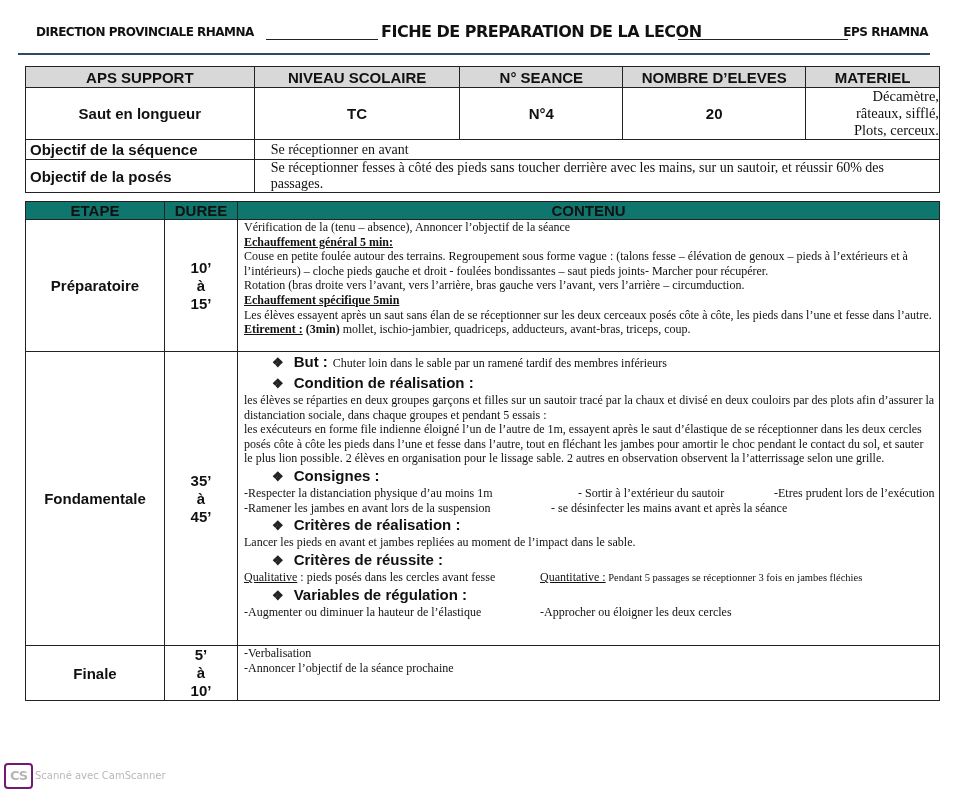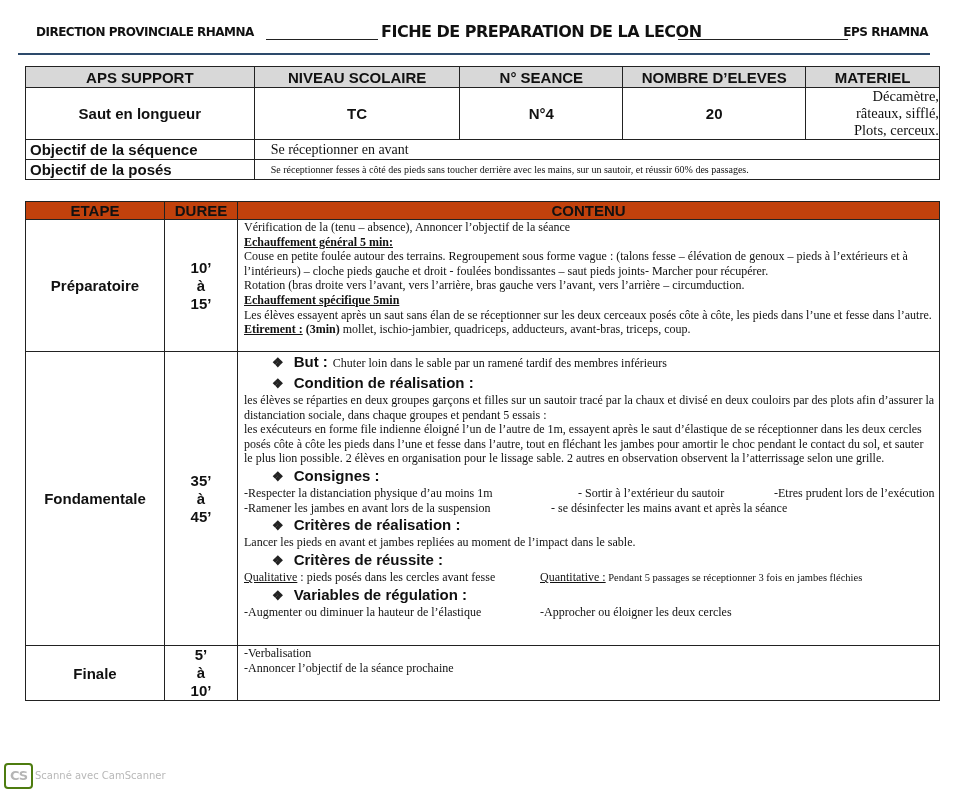--- a/index.html
+++ b/index.html
@@ -25,24 +25,24 @@
   .t1 { left: 25px; top: 66px; width: 915px; }
   .t1 th { background: #d8d8d8; font-family: "Liberation Sans", sans-serif; font-weight: bold;
            font-size: 15px; height: 20px; text-align: center; }
   .t1 .val { font-family: "Liberation Sans", sans-serif; font-weight: bold; font-size: 15px;
              text-align: center; height: 51px; }
   .t1 .mat { font-family: "Liberation Serif", serif; font-size: 14.5px; line-height: 17px;
              padding-left: 3px; text-align: right; vertical-align: top; }
   .t1 .lbl { font-family: "Liberation Sans", sans-serif; font-weight: bold; font-size: 15px;
              padding-left: 4px; height: 19px; text-align: left; }
   .t1 .txt { font-family: "Liberation Serif", serif; font-size: 14px; padding-left: 16px; }
-  .t1 .txt.small { font-size: 10px; }
+  .t1 .txt.small { font-size: 14px; }
 
   .t2 { left: 25px; top: 201px; width: 915px; }
-  .t2 th { background: #c2410c; font-family: "Liberation Sans", sans-serif; font-weight: bold;
+  .t2 th { background: #0f766e; font-family: "Liberation Sans", sans-serif; font-weight: bold;
            font-size: 15px; height: 17px; text-align: center; }
   .t2 .etape { font-family: "Liberation Sans", sans-serif; font-weight: bold; font-size: 15px;
                text-align: center; }
   .t2 .duree { font-family: "Liberation Sans", sans-serif; font-weight: bold; font-size: 15px;
                text-align: center; line-height: 18px; }
   .t2 .contenu { font-family: "Liberation Serif", serif; font-size: 12px; line-height: 14.6px;
                  padding: 0 4px 0 6px; vertical-align: top; text-align: left; }
   .u { text-decoration: underline; font-weight: bold; }
   .sec-title { font-family: "Liberation Sans", sans-serif; font-weight: bold; font-size: 15px;
                line-height: 19px; padding-left: 28px; display: flex; align-items: baseline; }
@@ -51,21 +51,21 @@
   .cols { display: flex; }
   .cols .c1 { width: 307px; }
   .cols .c2 { width: 196px; margin-left: 27px; }
   .cols .c3 { flex: 1; }
   .cols2 .c1 { width: 296px; }
   .qual-small { font-size: 10.5px; }
 
   .finale-content { padding-top: 2px; }
 
   
-  .cs-badge { position: absolute; left: 4px; top: 763px; width: 25px; height: 22px; border: 2px solid #4d7c0f;
+  .cs-badge { position: absolute; left: 4px; top: 763px; width: 25px; height: 22px; border: 2px solid #701a75;
               border-radius: 4px; color: #b5b5b5; font-family: "DejaVu Sans", sans-serif; font-size: 13px;
               font-weight: bold; text-align: center; line-height: 22px; letter-spacing: -1px; }
   .cs-text { position: absolute; left: 35px; top: 770px; font-family: "DejaVu Sans", sans-serif; font-size: 10px; color: #b8b8b8; }
 </style>
 </head>
 <body>
 
 <div class="doc-header">
   <span class="hdr-left">DIRECTION PROVINCIALE RHAMNA</span>
   <span class="hdr-line l1"></span>

